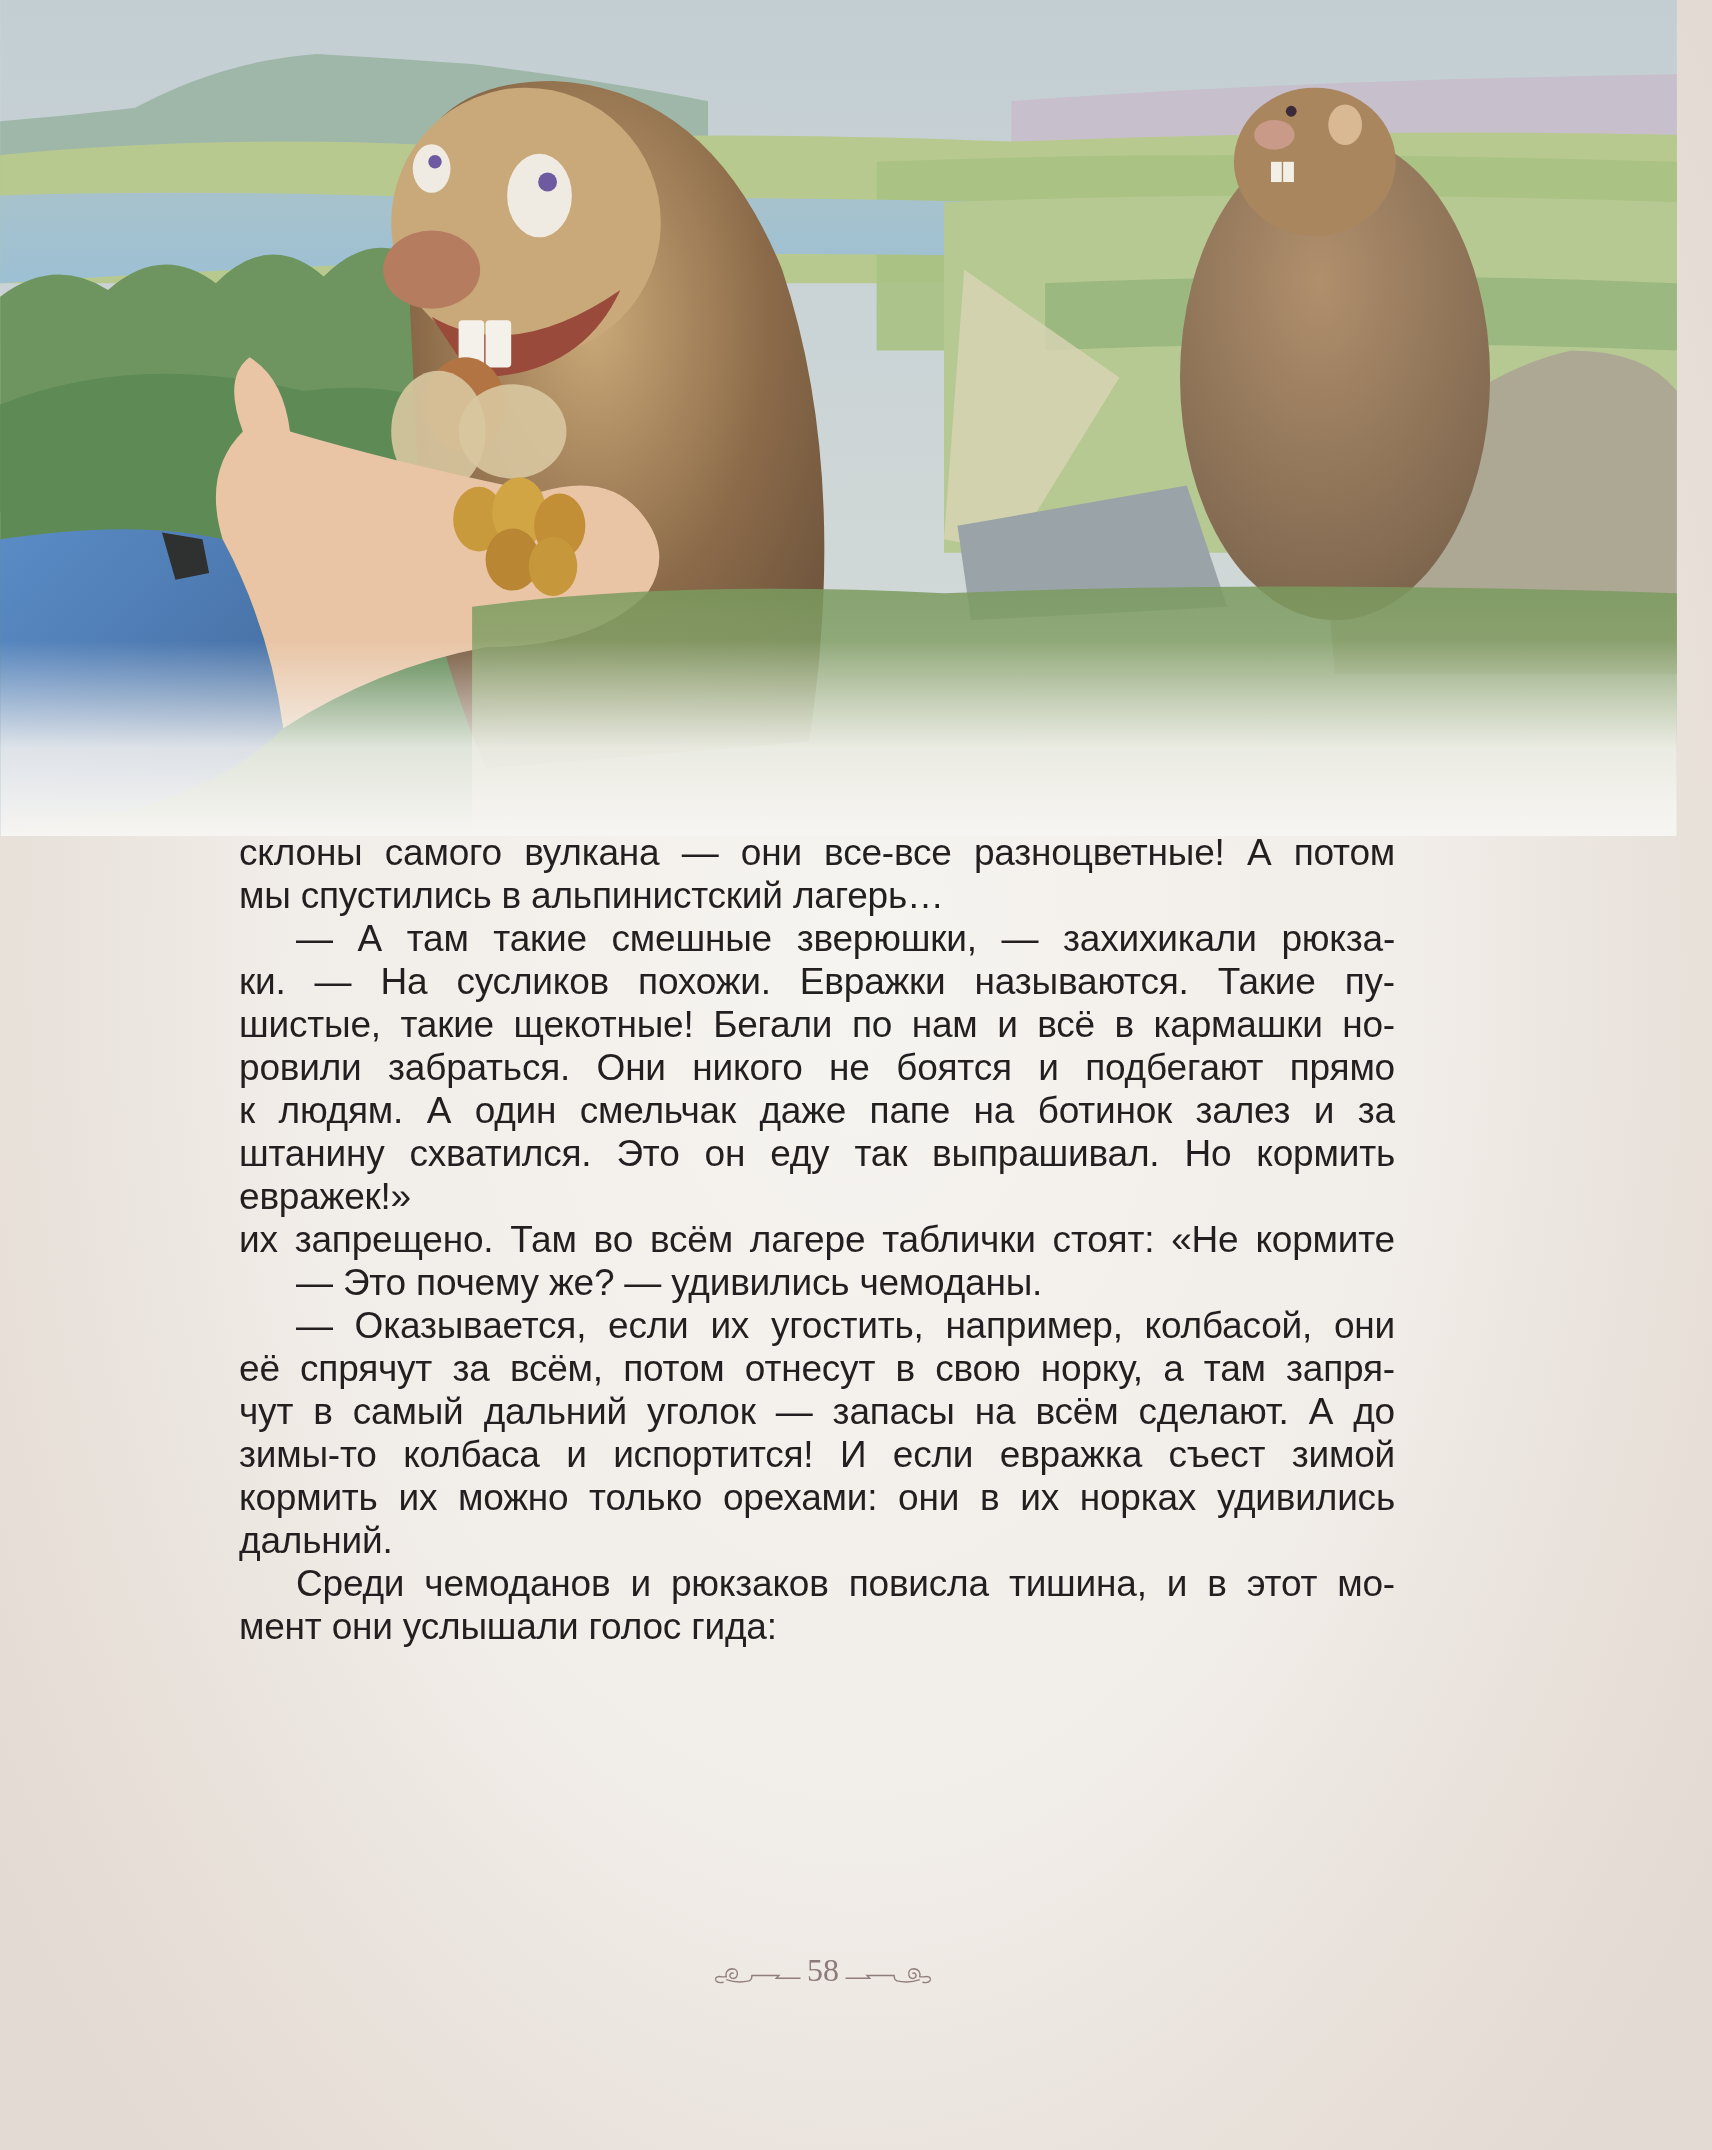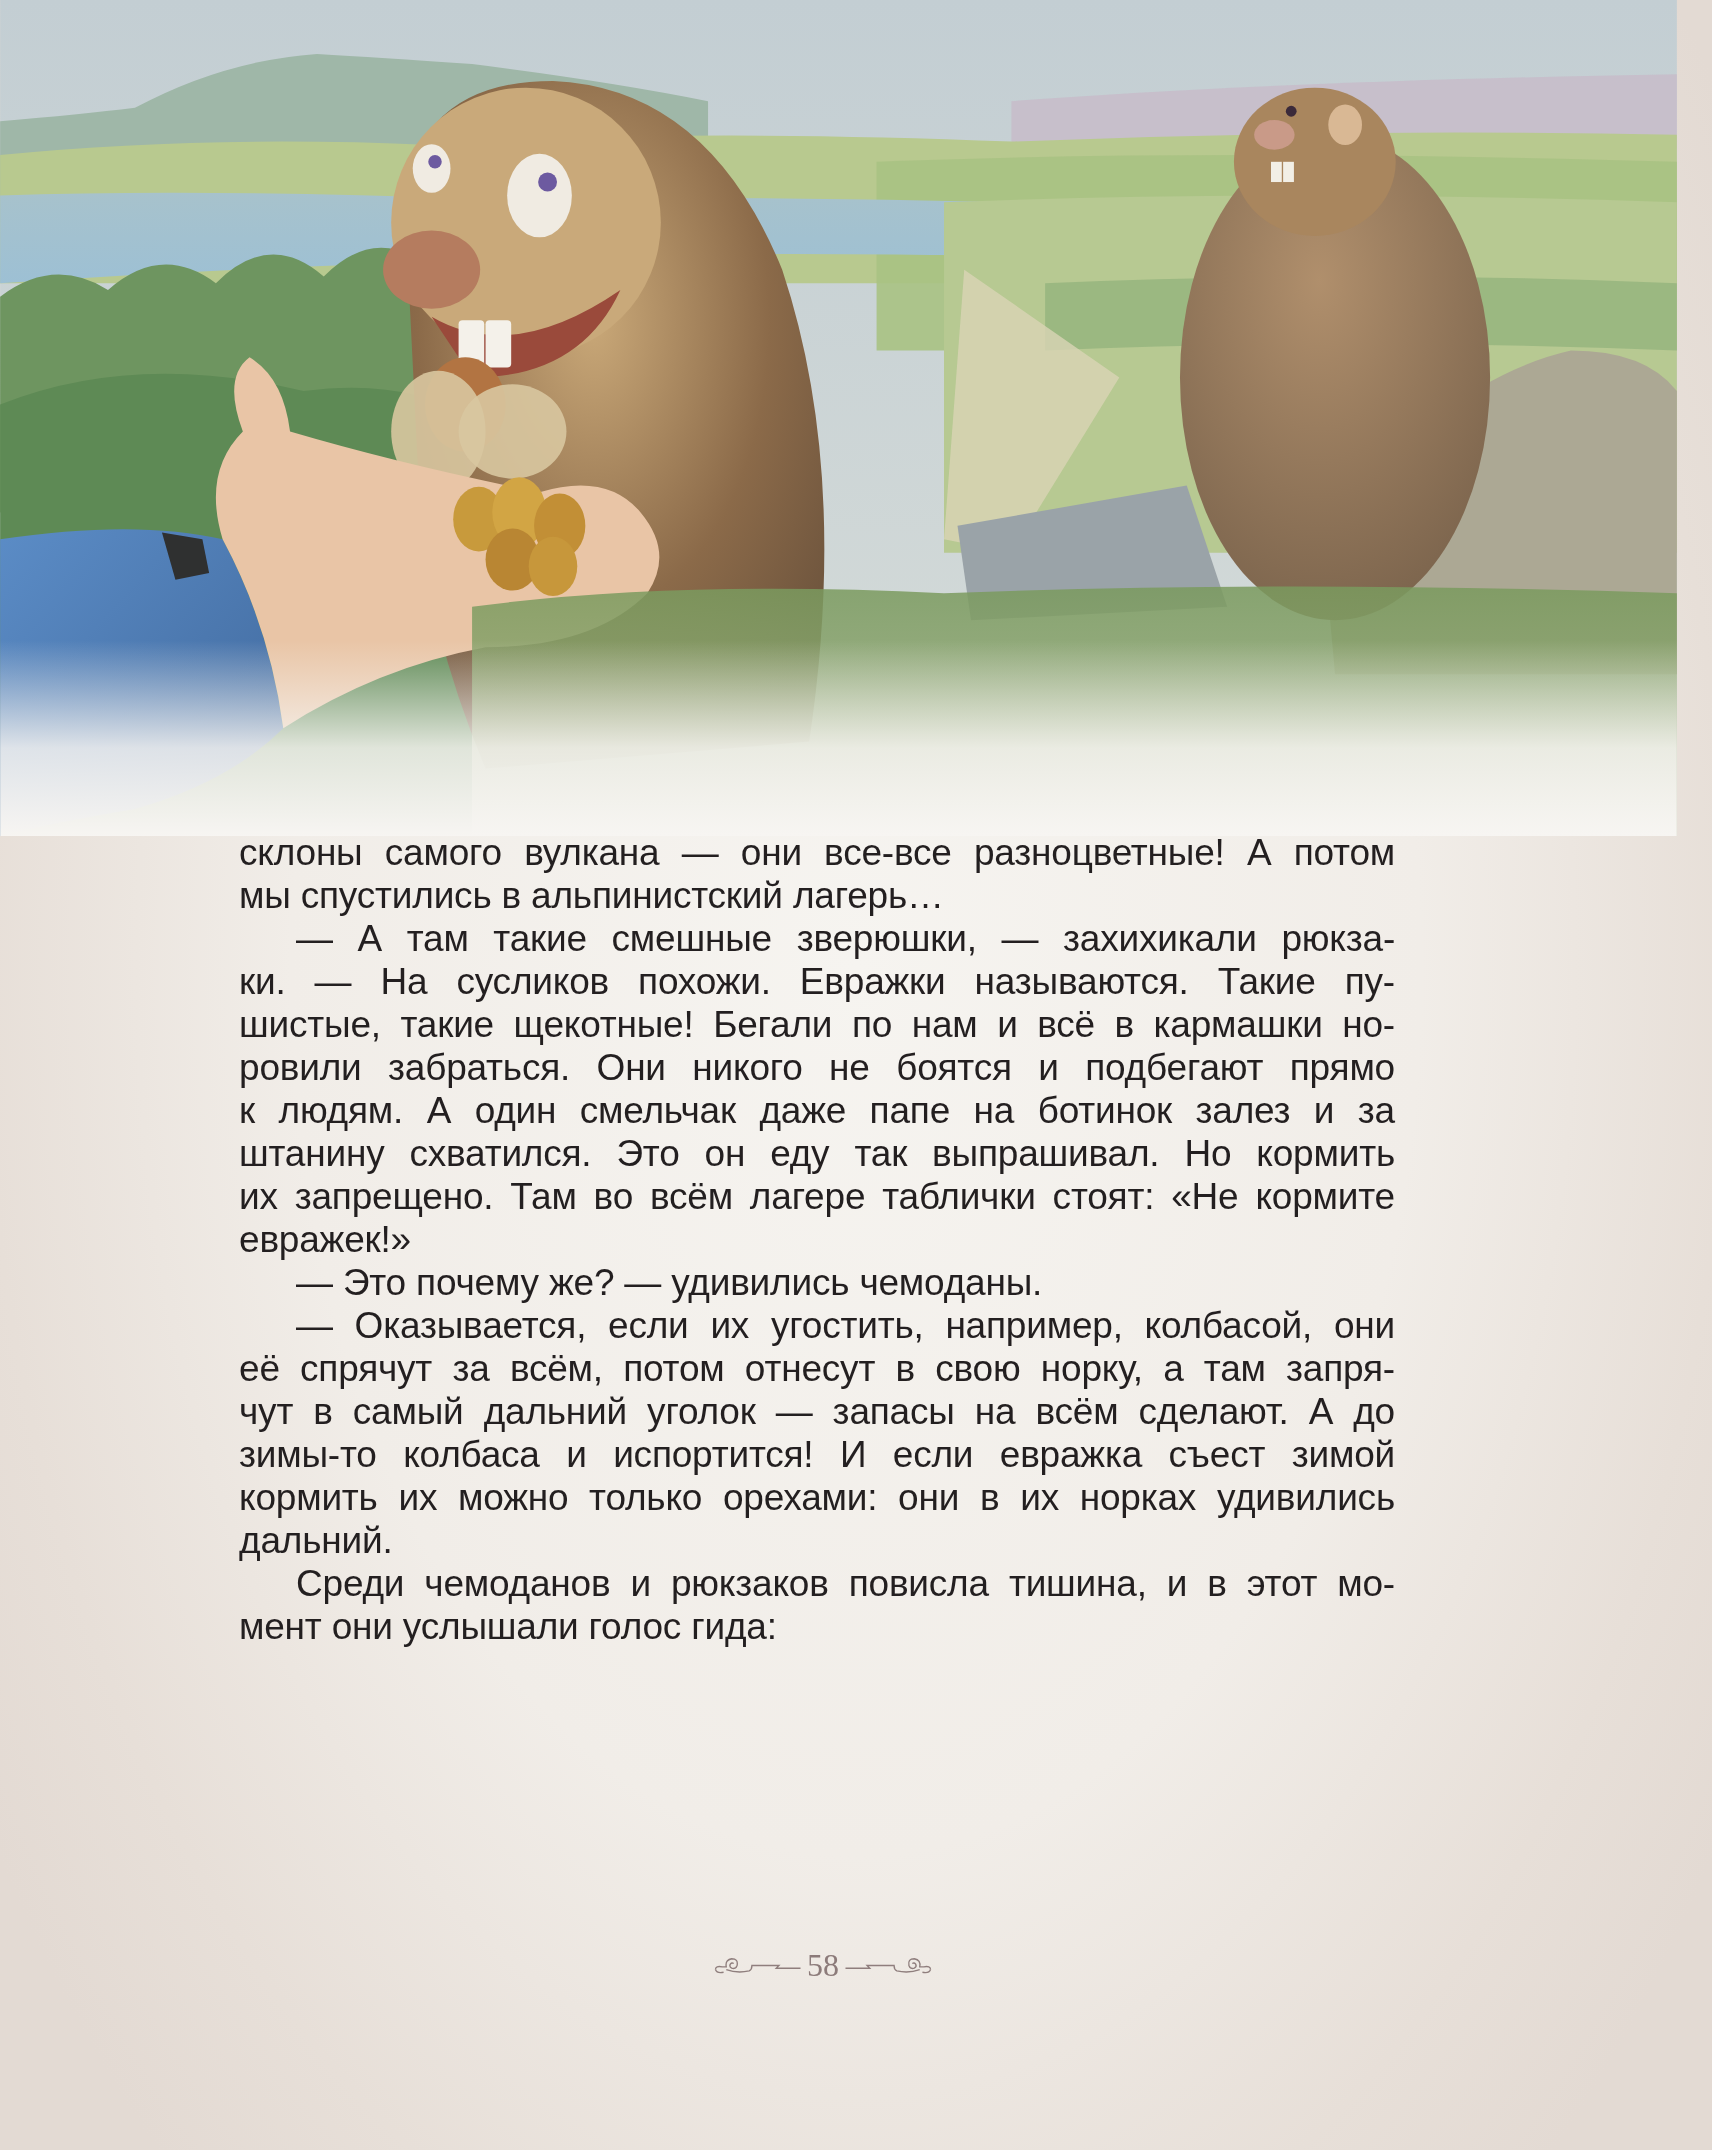--- a/index.html
+++ b/index.html
@@ -16,21 +16,21 @@
     position: absolute; left: 239px; top: 831px; width: 1156px;
     font-size: 37px; line-height: 43px; color: #231f20;
     text-align: justify; letter-spacing: -0.2px;
     font-family: Liberation Sans, sans-serif;
   }
   .text-block .line { display: block; white-space: nowrap; text-align-last: justify; text-align: justify; }
   .text-block .line.last { text-align-last: left; }
   .text-block .line.indent { padding-left: 57px; }
   .folio {
     position: absolute; left: 688px; top: 1942px; width: 270px; height: 47px;
-    display: flex; align-items: center; justify-content: center; gap: 5px;
+    display: flex; align-items: flex-end; justify-content: center; gap: 5px;
     color: #8f7e7d;
   }
   .folio .num { font-size: 32px; font-family: "Liberation Serif", serif; color: #8c7b7a; }
   .folio svg { display: block; }
 </style>
 </head>
 <body>
 
 <div class="illustration">
   <svg width="1677" height="836" viewBox="0 0 2487 1240" xmlns="http://www.w3.org/2000/svg">
@@ -136,22 +136,22 @@
 
 <div class="text-block">
   <span class="line">склоны самого вулкана — они все-все разноцветные! А потом</span>
   <span class="line last">мы спустились в альпинистский лагерь…</span>
   <span class="line indent">— А там такие смешные зверюшки, — захихикали рюкза-</span>
   <span class="line">ки. — На сусликов похожи. Евражки называются. Такие пу-</span>
   <span class="line">шистые, такие щекотные! Бегали по нам и всё в кармашки но-</span>
   <span class="line">ровили забраться. Они никого не боятся и подбегают прямо</span>
   <span class="line">к людям. А один смельчак даже папе на ботинок залез и за</span>
   <span class="line">штанину схватился. Это он еду так выпрашивал. Но кормить</span>
+  <span class="line last">евражек!»</span>
   <span class="line">их запрещено. Там во всём лагере таблички стоят: «Не кормите</span>
-  <span class="line last">евражек!»</span>
   <span class="line indent last">— Это почему же? — удивились чемоданы.</span>
   <span class="line indent">— Оказывается, если их угостить, например, колбасой, они</span>
   <span class="line">её спрячут за всём, потом отнесут в свою норку, а там запря-</span>
   <span class="line">чут в самый дальний уголок — запасы на всём сделают. А до</span>
   <span class="line">зимы-то колбаса и испортится! И если евражка съест зимой</span>
   <span class="line">кормить их можно только орехами: они в их норках удивились</span>
   <span class="line last">дальний.</span>
   <span class="line indent">Среди чемоданов и рюкзаков повисла тишина, и в этот мо-</span>
   <span class="line last">мент они услышали голос гида:</span>
 </div>

